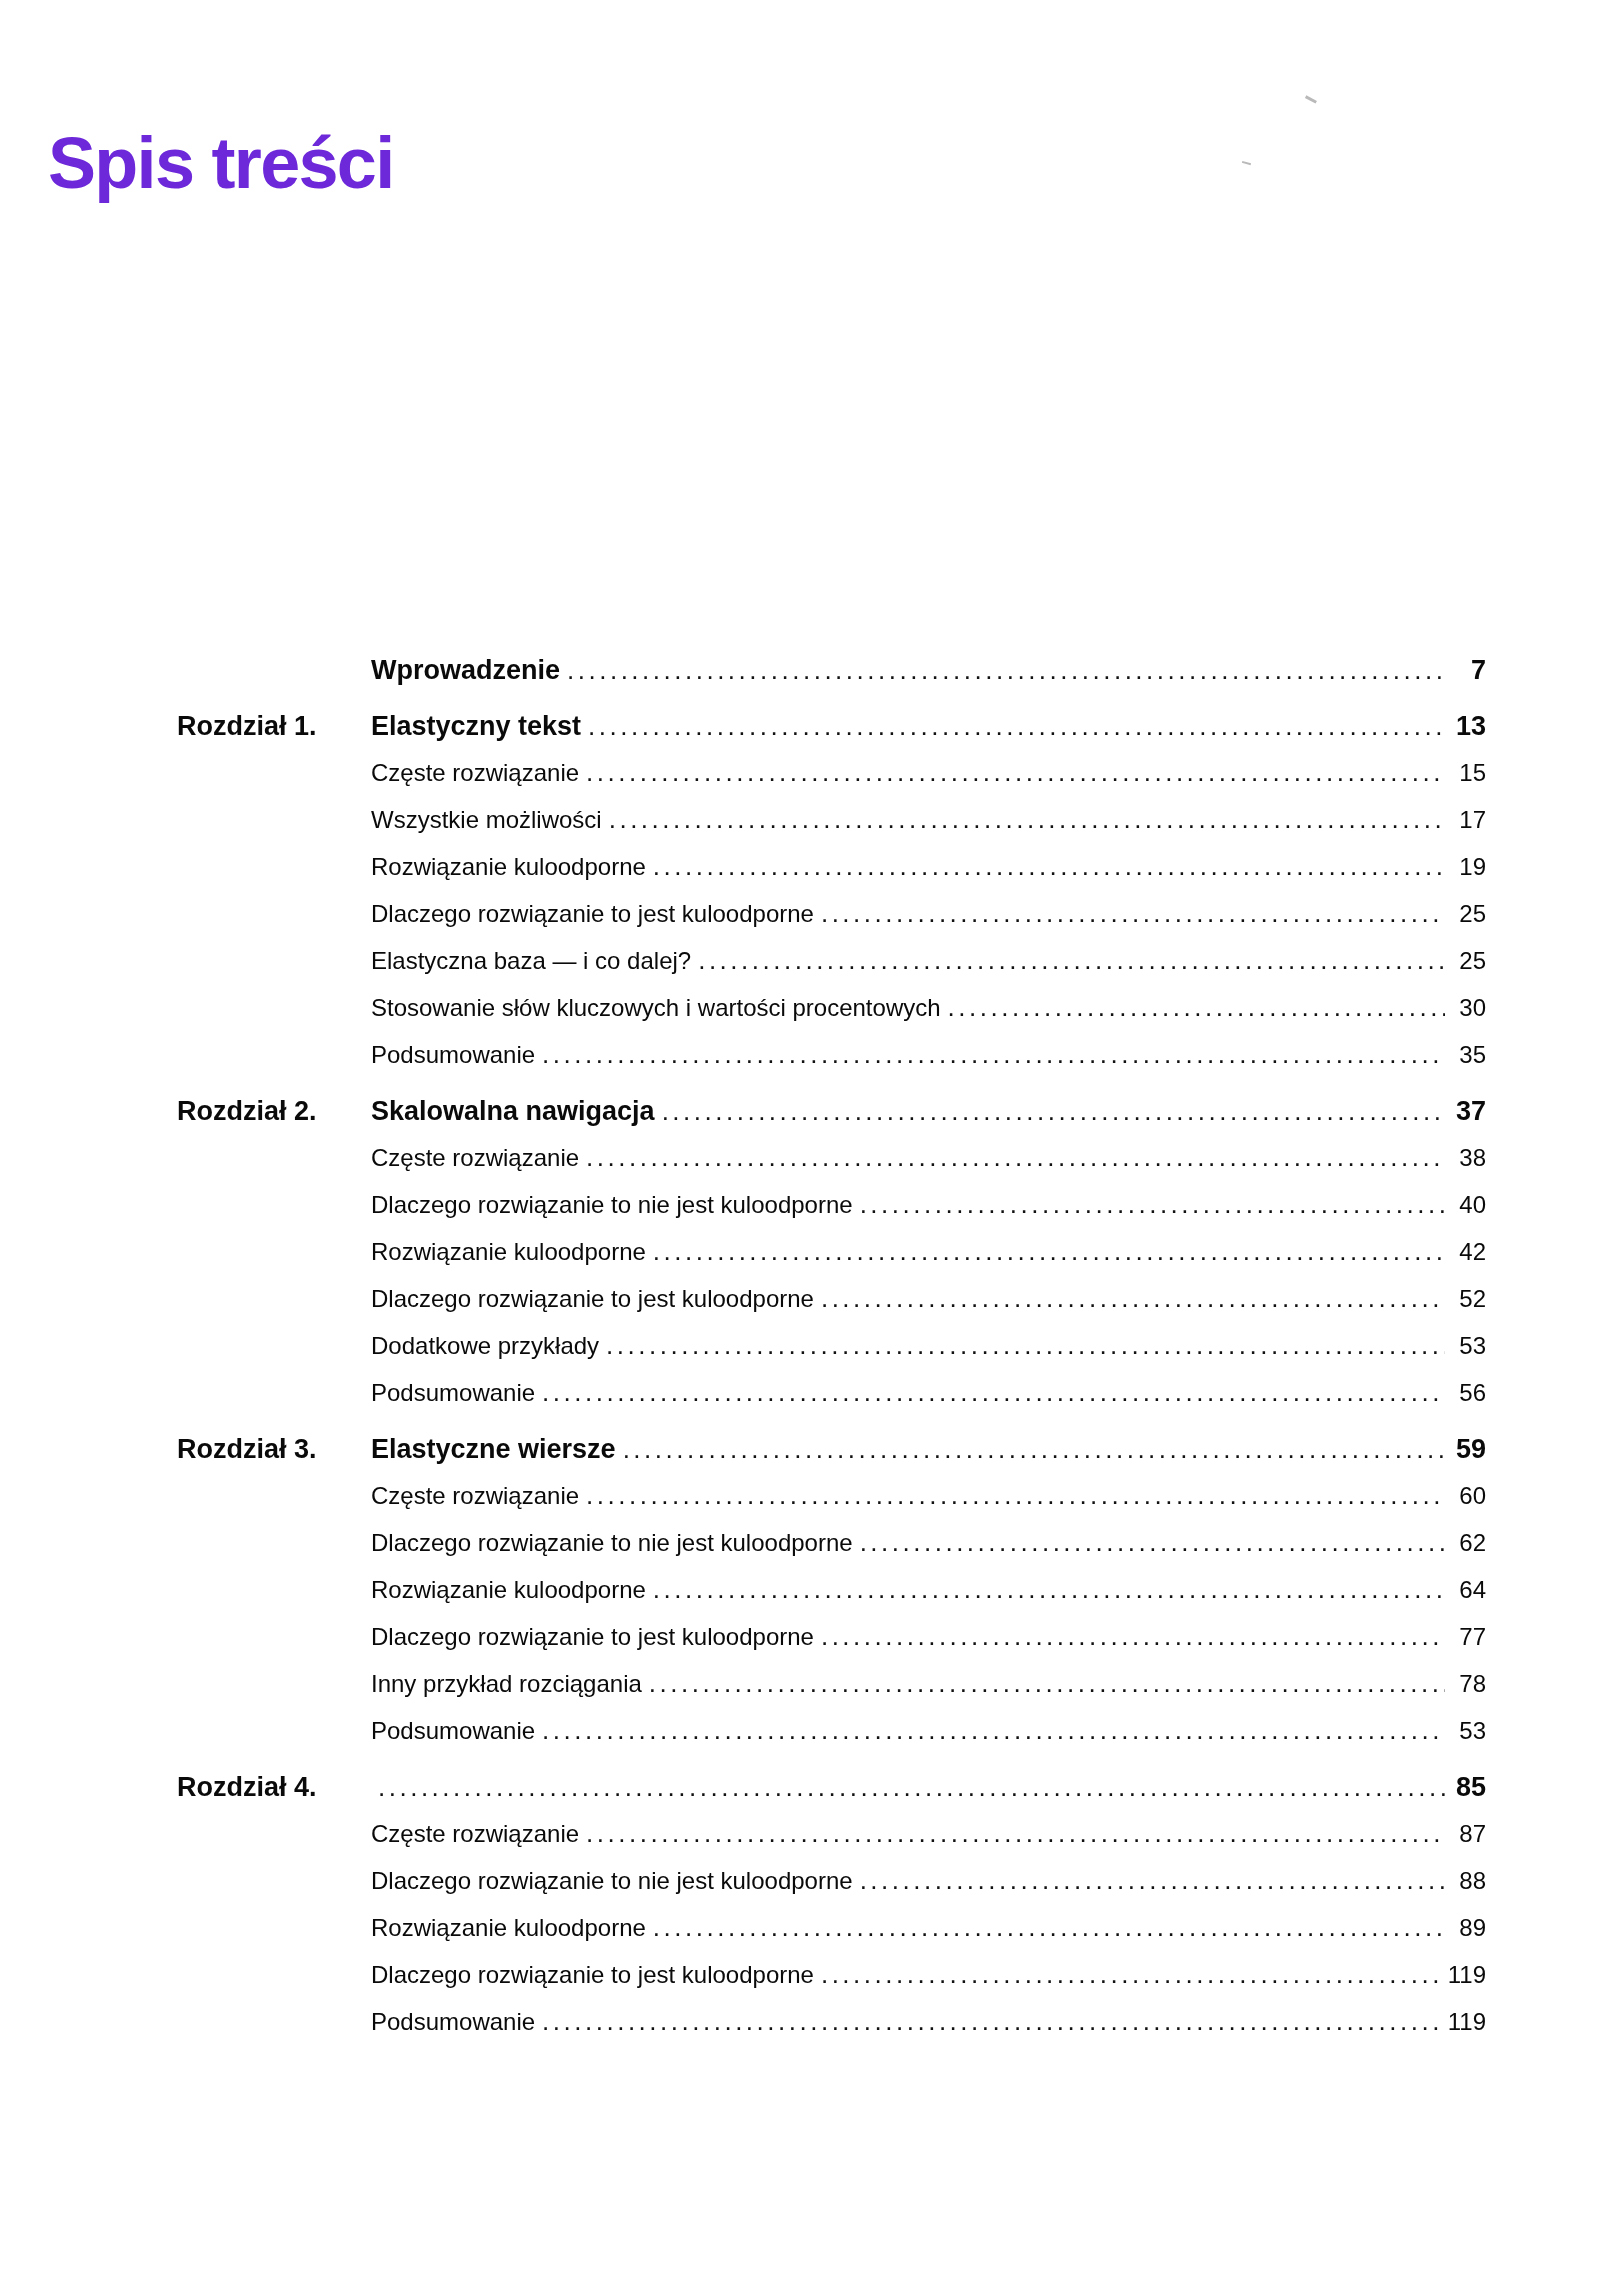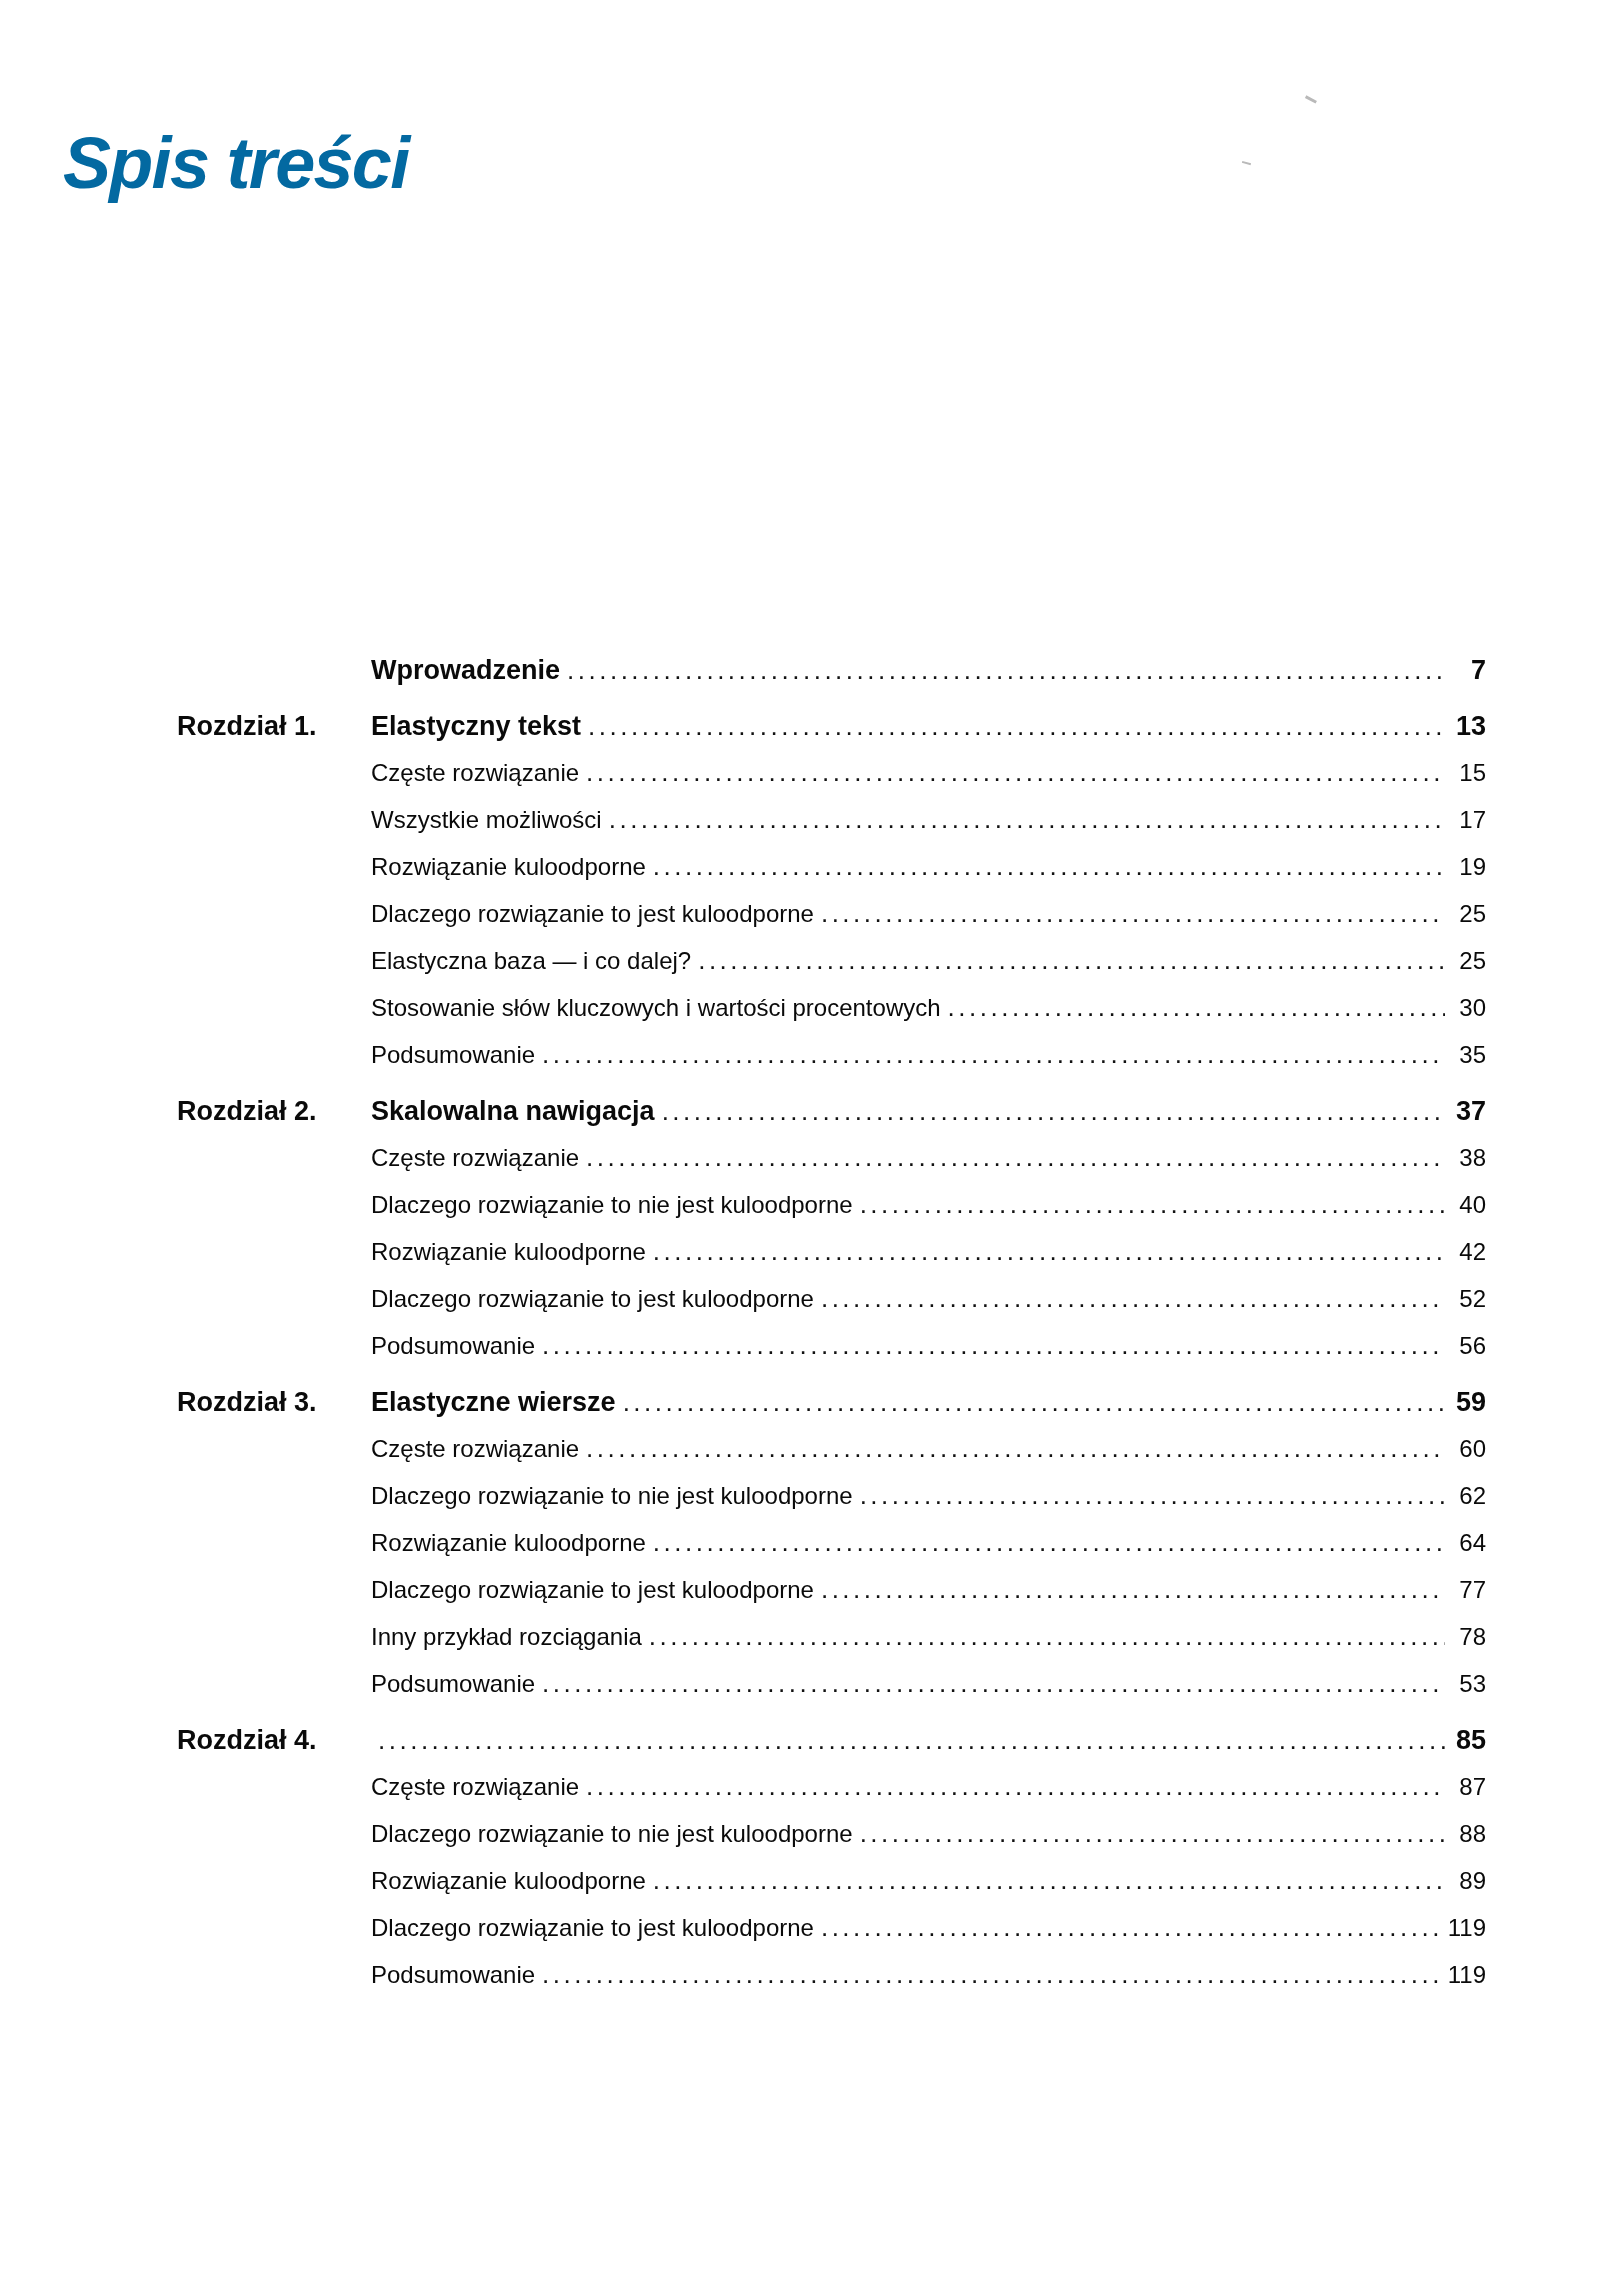--- a/index.html
+++ b/index.html
@@ -8,27 +8,26 @@
     position: relative;
     width: 1606px;
     height: 2295px;
     background: #ffffff;
     color: #000000;
     font-family: "Liberation Sans", sans-serif;
     overflow: hidden;
   }
   .page-title {
     position: absolute;
-    left: 63px;
+    left: 48px;
     top: 122px;
     font-size: 72px;
     font-weight: 700;
     letter-spacing: -1.7px;
-    color: #0369a1;
-    font-style: italic;
+    color: #6d28d9;
   }
   .toc {
     position: absolute;
     left: 177px;
     top: 647px;
     width: 1309px;
   }
   .row {
     display: flex;
     align-items: baseline;
@@ -161,20 +160,25 @@
       <span class="entry-title">Rozwiązanie kuloodporne</span>
       <span class="leader"></span>
       <span class="entry-page">42</span>
     </div>
     <div class="row section">
       <span class="entry-title">Dlaczego rozwiązanie to jest kuloodporne</span>
       <span class="leader"></span>
       <span class="entry-page">52</span>
     </div>
     <div class="row section">
+      <span class="entry-title">Dodatkowe przykłady</span>
+      <span class="leader"></span>
+      <span class="entry-page">53</span>
+    </div>
+    <div class="row section">
       <span class="entry-title">Podsumowanie</span>
       <span class="leader"></span>
       <span class="entry-page">56</span>
     </div>
 
     <div class="row chapter">
       <span class="chapter-label">Rozdział 3.</span>
       <span class="entry-title">Elastyczne wiersze</span>
       <span class="leader"></span>
       <span class="entry-page">59</span>

